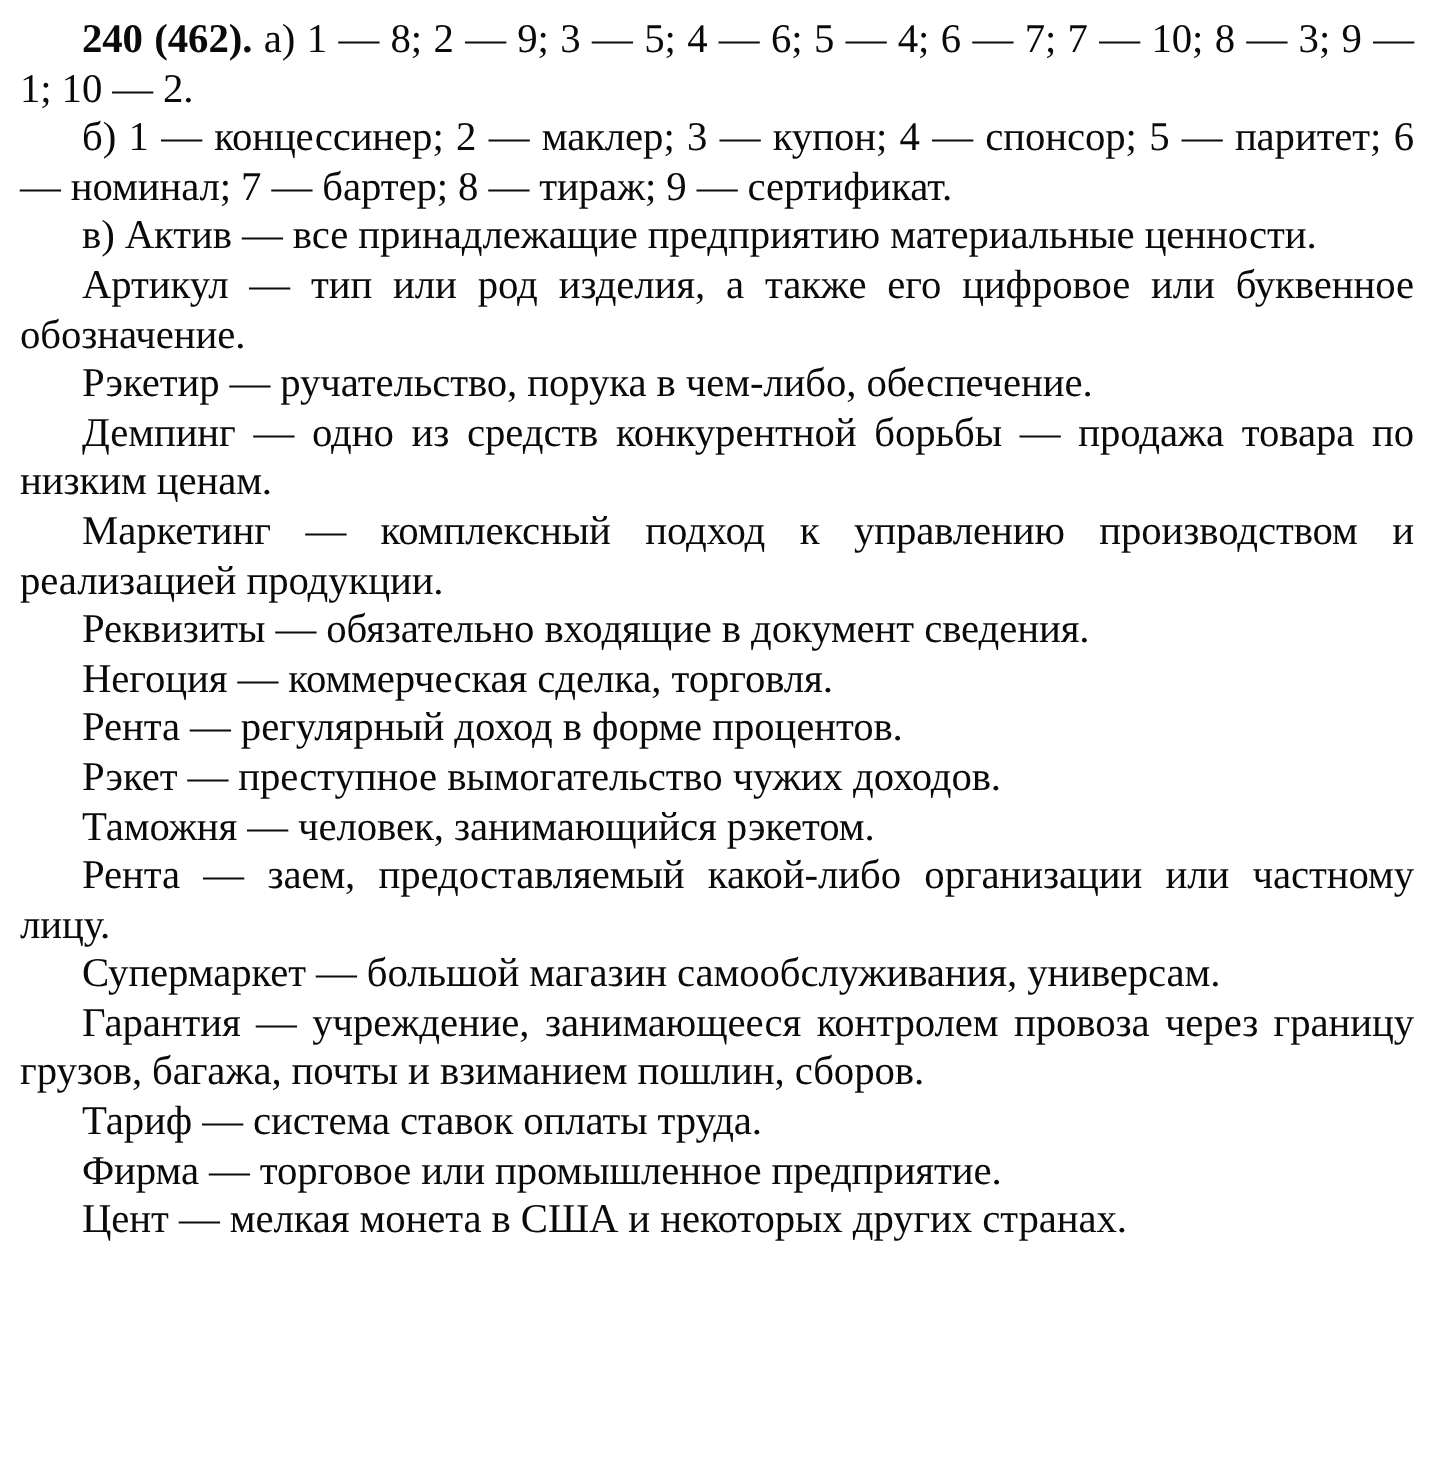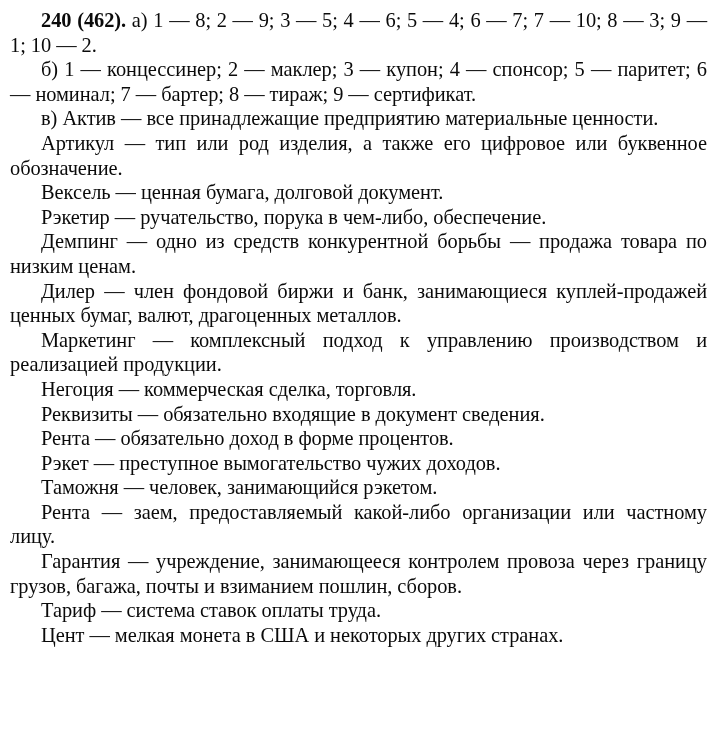--- a/index.html
+++ b/index.html
@@ -59,45 +59,45 @@
   <div class="body-text">
 
     <p class="para"><span class="exnum">240 (462).</span> <span>а) 1 — 8; 2 — 9; 3 — 5; 4 — 6; 5 — 4; 6 — 7; 7 — 10; 8 — 3; 9 — 1; 10 — 2.</span></p>
 
     <p class="para"><span>б) 1 — концессинер; 2 — маклер; 3 — купон; 4 — спонсор; 5 — паритет; 6 — номинал; 7 — бартер; 8 — тираж; 9 — сертификат.</span></p>
 
     <p class="para"><span>в) </span><span class="term">Актив</span><span> — все принадлежащие предприятию материальные ценности.</span></p>
 
     <p class="para"><span class="term">Артикул</span><span> — тип или род изделия, а также его цифровое или буквенное обозначение.</span></p>
 
-    <p class="para"><span class="term">Вексель</span><span> — ценная бумага, долговой документ.</span></p>
 
     <p class="para"><span class="term">Рэкетир</span><span> — ручательство, порука в чем-либо, обеспечение.</span></p>
 
     <p class="para"><span class="term">Демпинг</span><span> — одно из средств конкурентной борьбы — продажа товара по низким ценам.</span></p>
 
-    <p class="para"><span class="term">Дилер</span><span> — член фондовой биржи и банк, занимающиеся куплей-продажей ценных бумаг, валют, драгоценных металлов.</span></p>
 
 
     <p class="para"><span class="term">Маркетинг</span><span> — комплексный подход к управлению производством и реализацией продукции.</span></p>
 
+    <p class="para"><span class="term">Реквизиты</span><span> — обязательно входящие в документ сведения.</span></p>
+
     <p class="para"><span class="term">Негоция</span><span> — коммерческая сделка, торговля.</span></p>
 
-    <p class="para"><span class="term">Реквизиты</span><span> — обязательно входящие в документ сведения.</span></p>
-
-    <p class="para"><span class="term">Рента</span><span> — обязательно доход в форме процентов.</span></p>
+    <p class="para"><span class="term">Рента</span><span> — регулярный доход в форме процентов.</span></p>
 
     <p class="para"><span class="term">Рэкет</span><span> — преступное вымогательство чужих доходов.</span></p>
 
     <p class="para"><span class="term">Таможня</span><span> — человек, занимающийся рэкетом.</span></p>
 
     <p class="para"><span class="term">Рента</span><span> — заем, предоставляемый какой-либо организации или частному лицу.</span></p>
 
+    <p class="para"><span class="term">Супермаркет</span><span> — большой магазин самообслуживания, универсам.</span></p>
 
     <p class="para"><span class="term">Гарантия</span><span> — учреждение, занимающееся контролем провоза через границу грузов, багажа, почты и взиманием пошлин, сборов.</span></p>
 
     <p class="para"><span class="term">Тариф</span><span> — система ставок оплаты труда.</span></p>
 
+    <p class="para"><span class="term">Фирма</span><span> — торговое или промышленное предприятие.</span></p>
 
     <p class="para"><span class="term">Цент</span><span> — мелкая монета в США и некоторых других странах.</span></p>
 
   </div>
 </div>
 
 </body></html>

